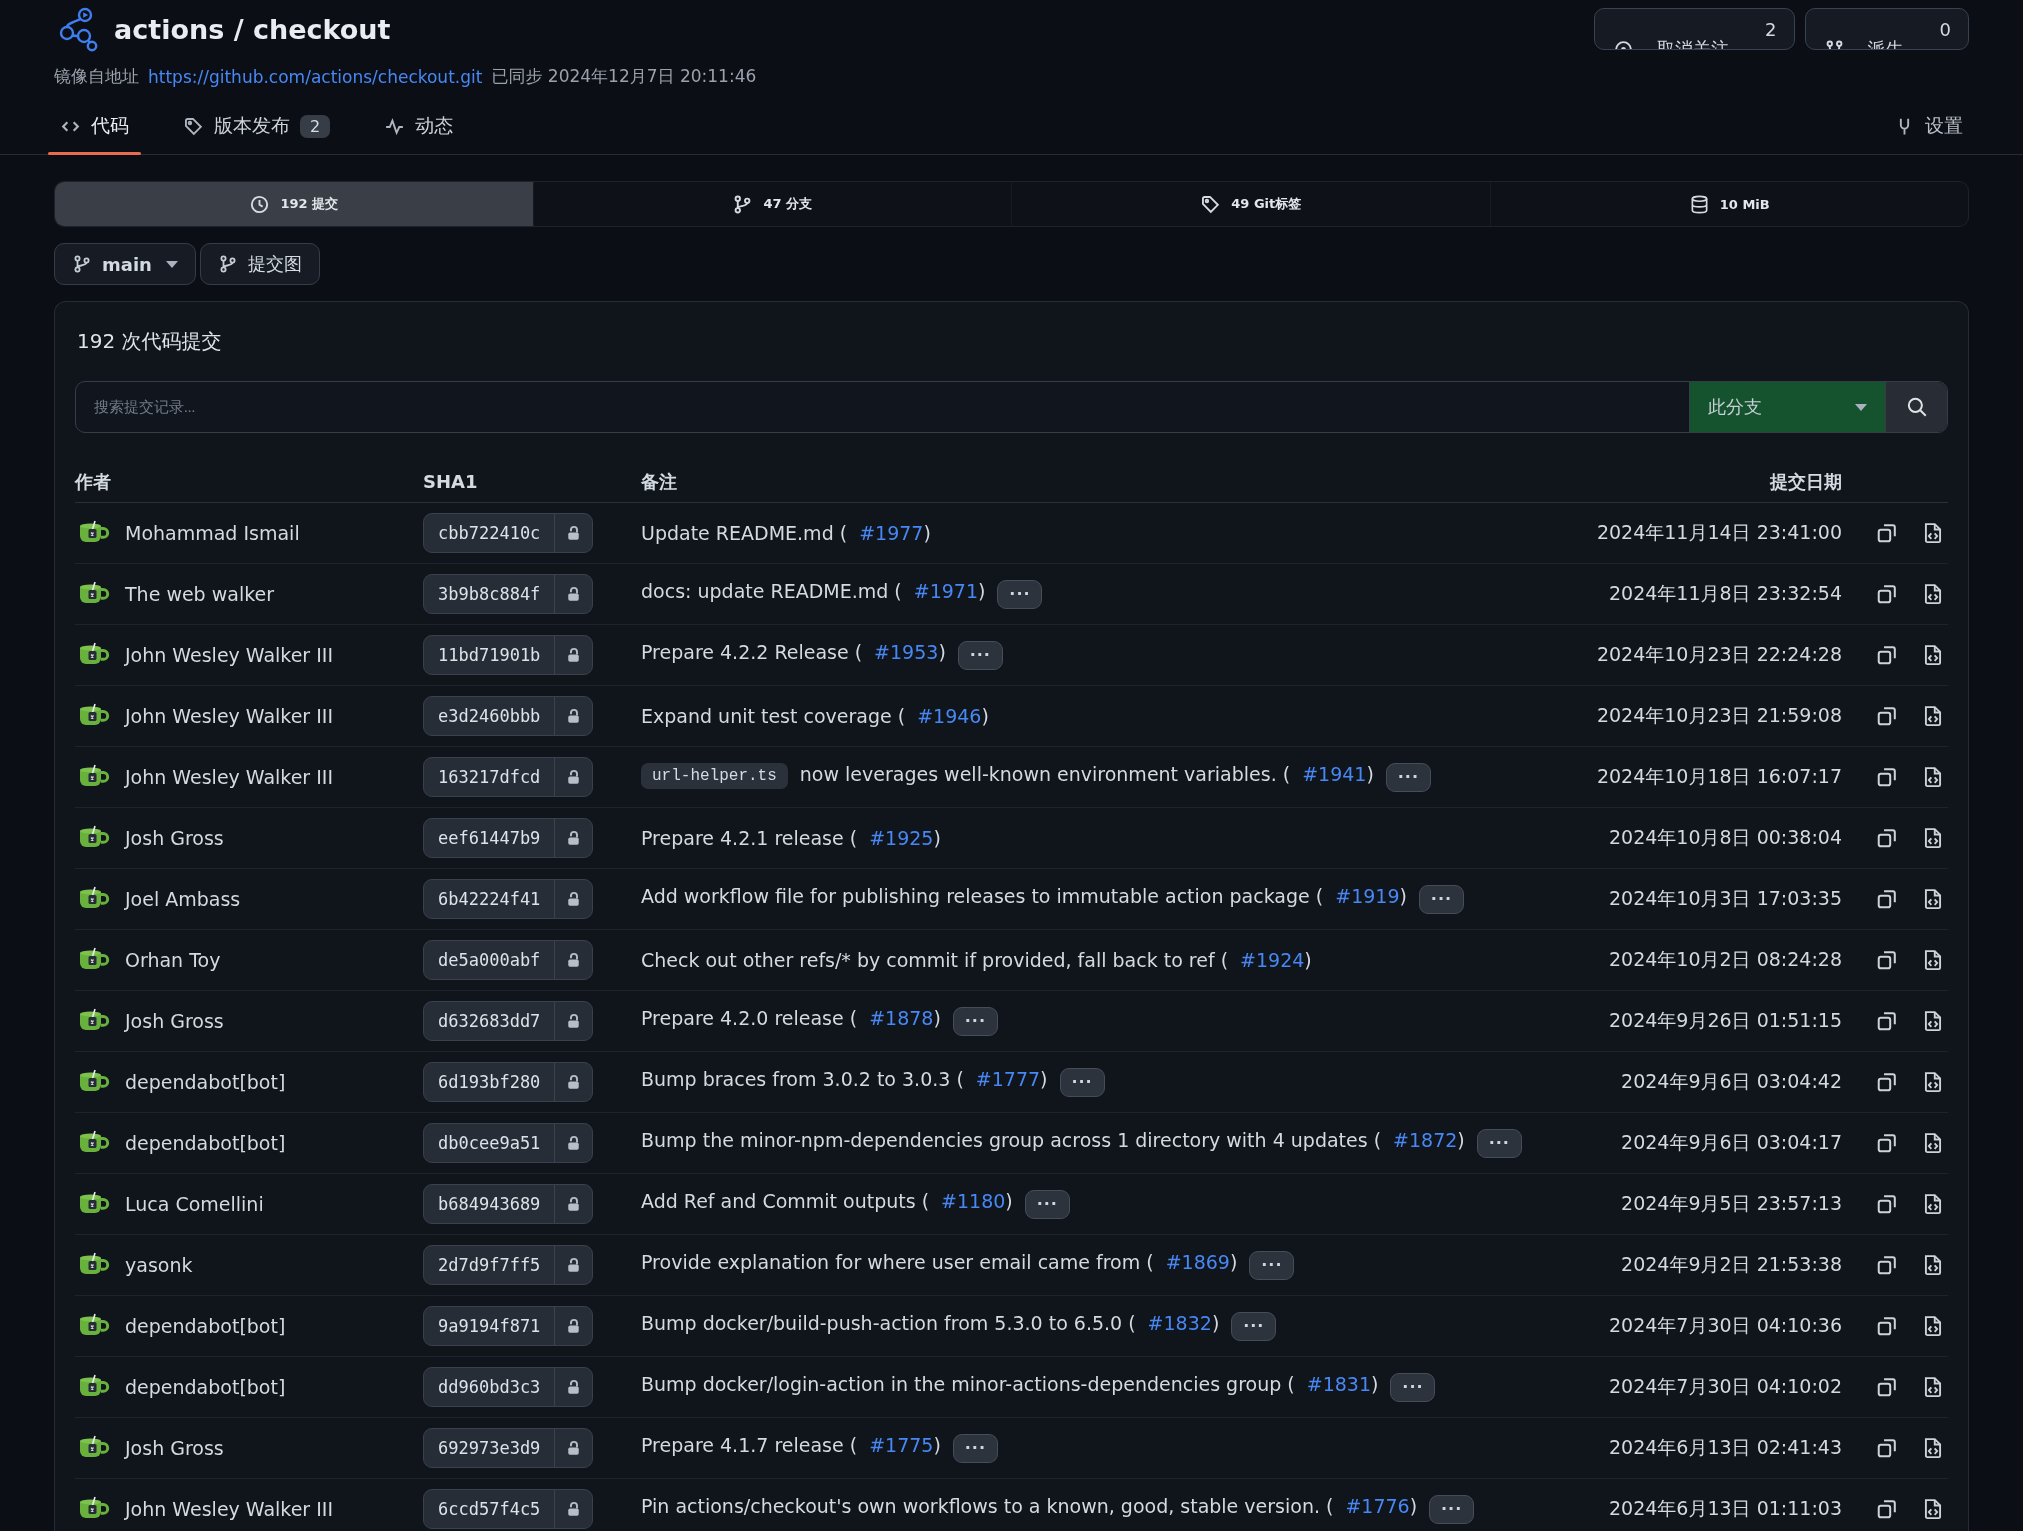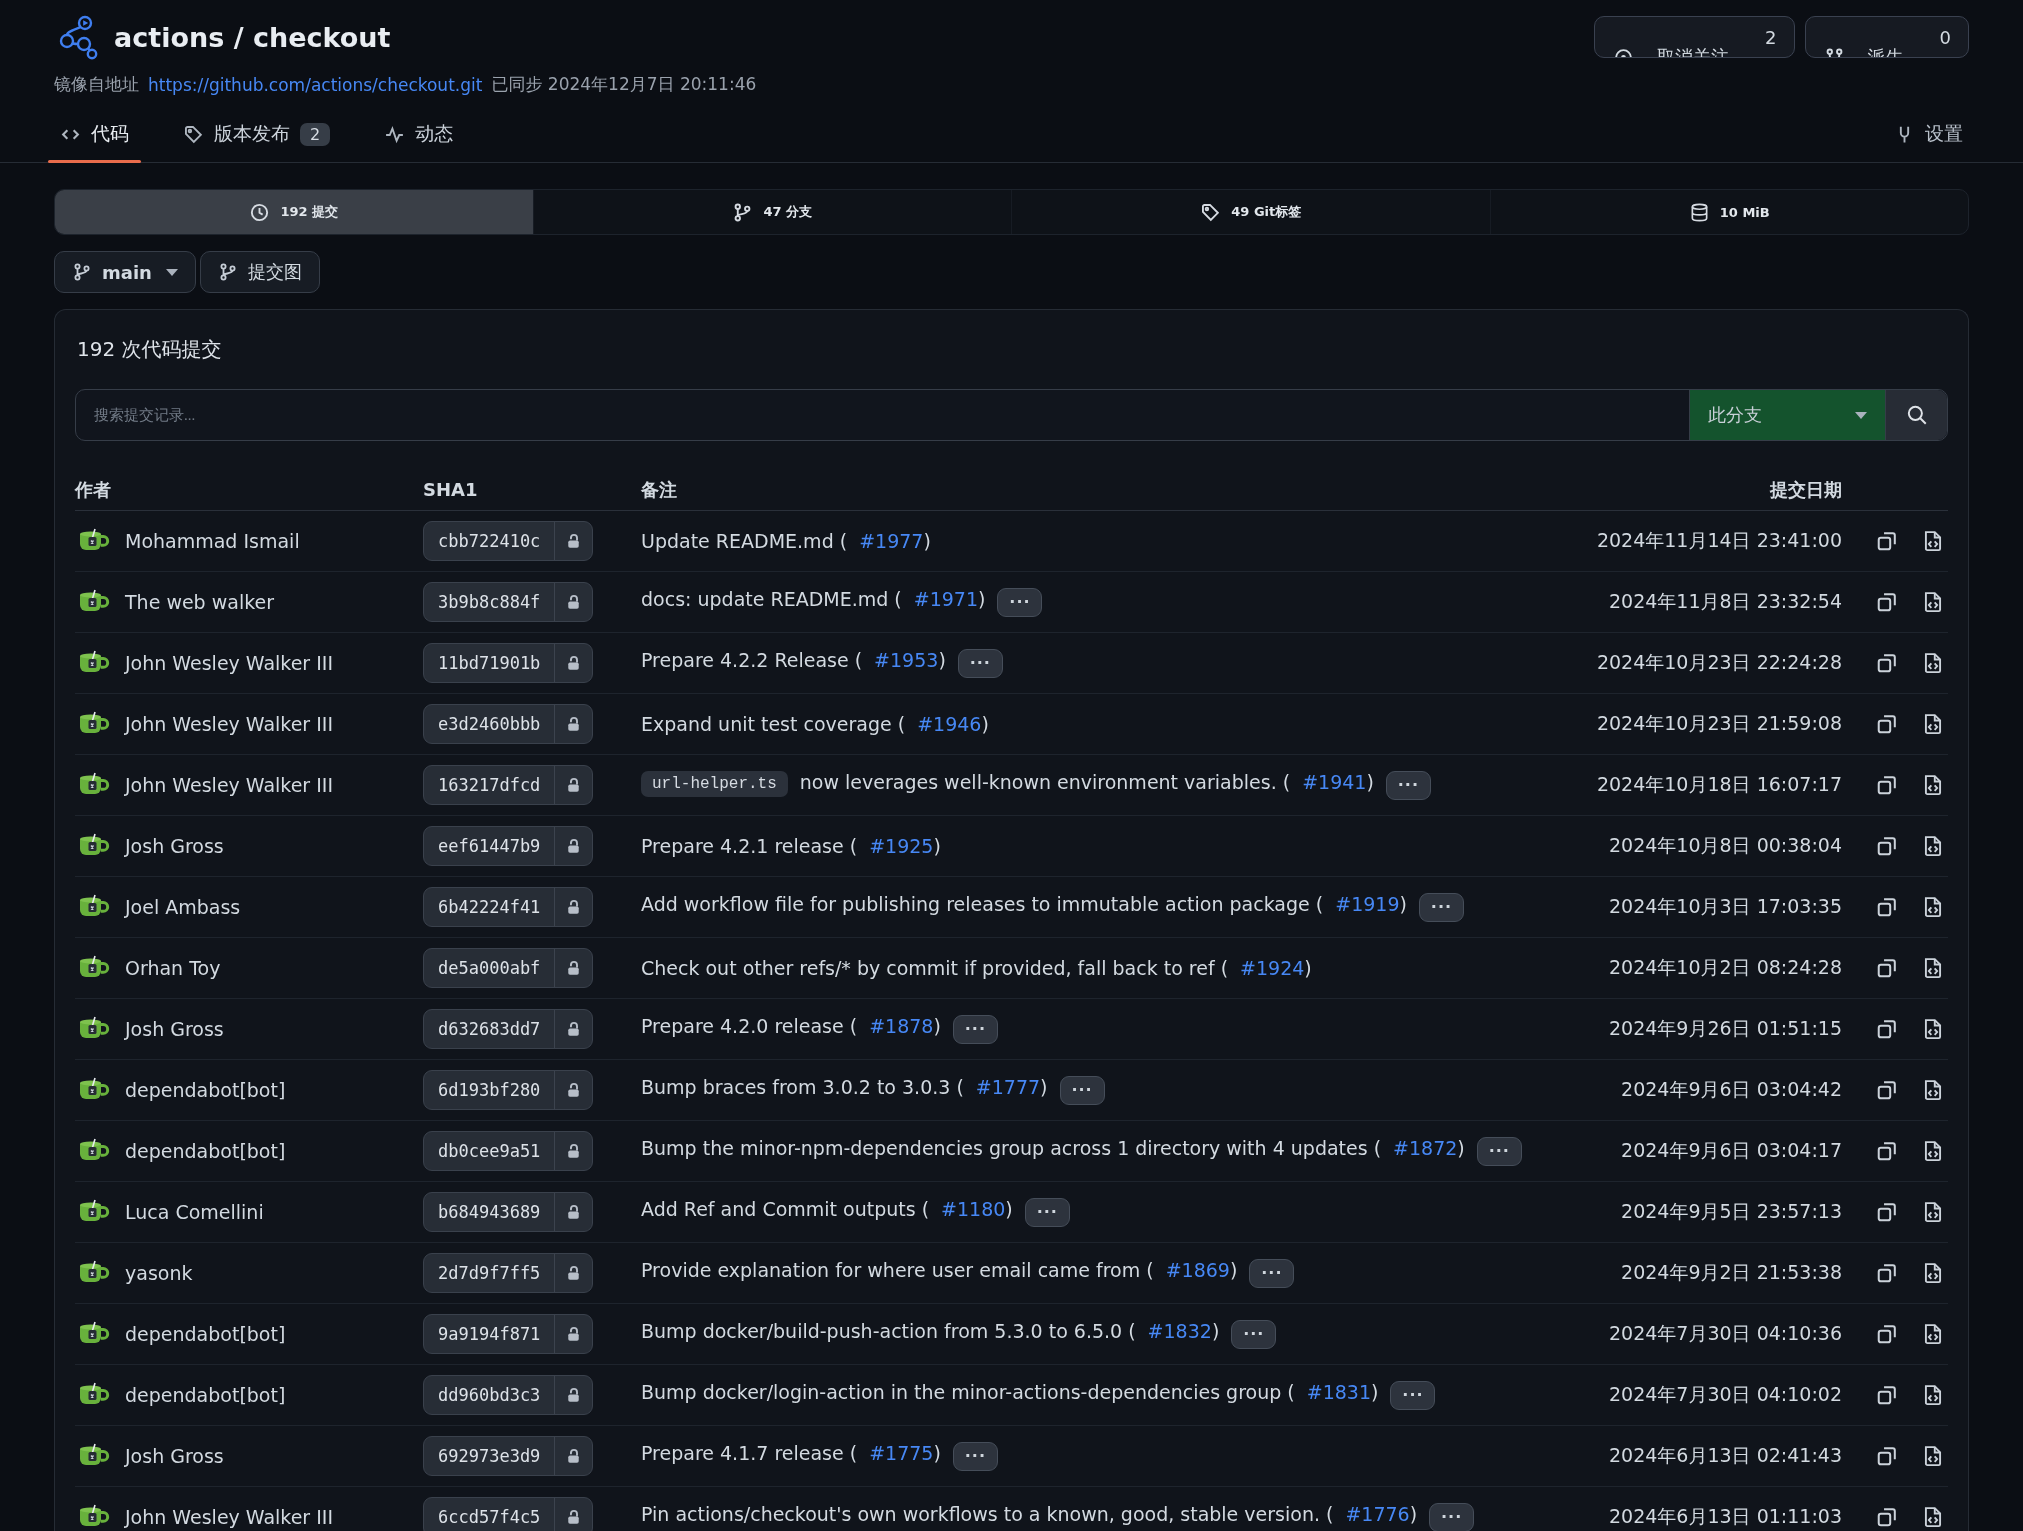--- a/index.html
+++ b/index.html
@@ -7,21 +7,21 @@
   body {
     background:#0b0e14;
     color:#d3dae1;
     font-family:"DejaVu Sans","Liberation Sans",sans-serif;
     overflow:hidden;
     position:relative;
   }
   .page-pad { padding:0 54px; }
 
   
-  .header-row { display:flex; align-items:flex-start; justify-content:space-between; padding-top:14px; }
+  .header-row { display:flex; align-items:flex-start; justify-content:space-between; padding-top:6px; }
   .repo-title-wrap { display:flex; align-items:center; gap:14px; }
   .repo-logo { width:46px; height:46px; flex:0 0 auto; }
   .repo-title { font-size:27px; font-weight:bold; color:#e9edf2; }
   .repo-title a { color:#e9edf2; text-decoration:none; }
   .hdr-btns { display:flex; gap:10px; margin-top:2px; }
   .seg-btn { display:inline-flex; align-items:stretch; height:42px; background:#161a22; border:1px solid #3a4150; border-radius:10px; overflow:hidden; font-size:18px; color:#d3dae1; cursor:pointer; }
   .seg-btn .main-part { display:flex; align-items:center; gap:23px; padding:0 18px; border-right:1px solid #3a4150;margin-top:40px; }
   .seg-btn .count-part { display:flex; align-items:center; padding:0 17px; }
   .seg-btn svg { width:21px; height:21px; }
 

